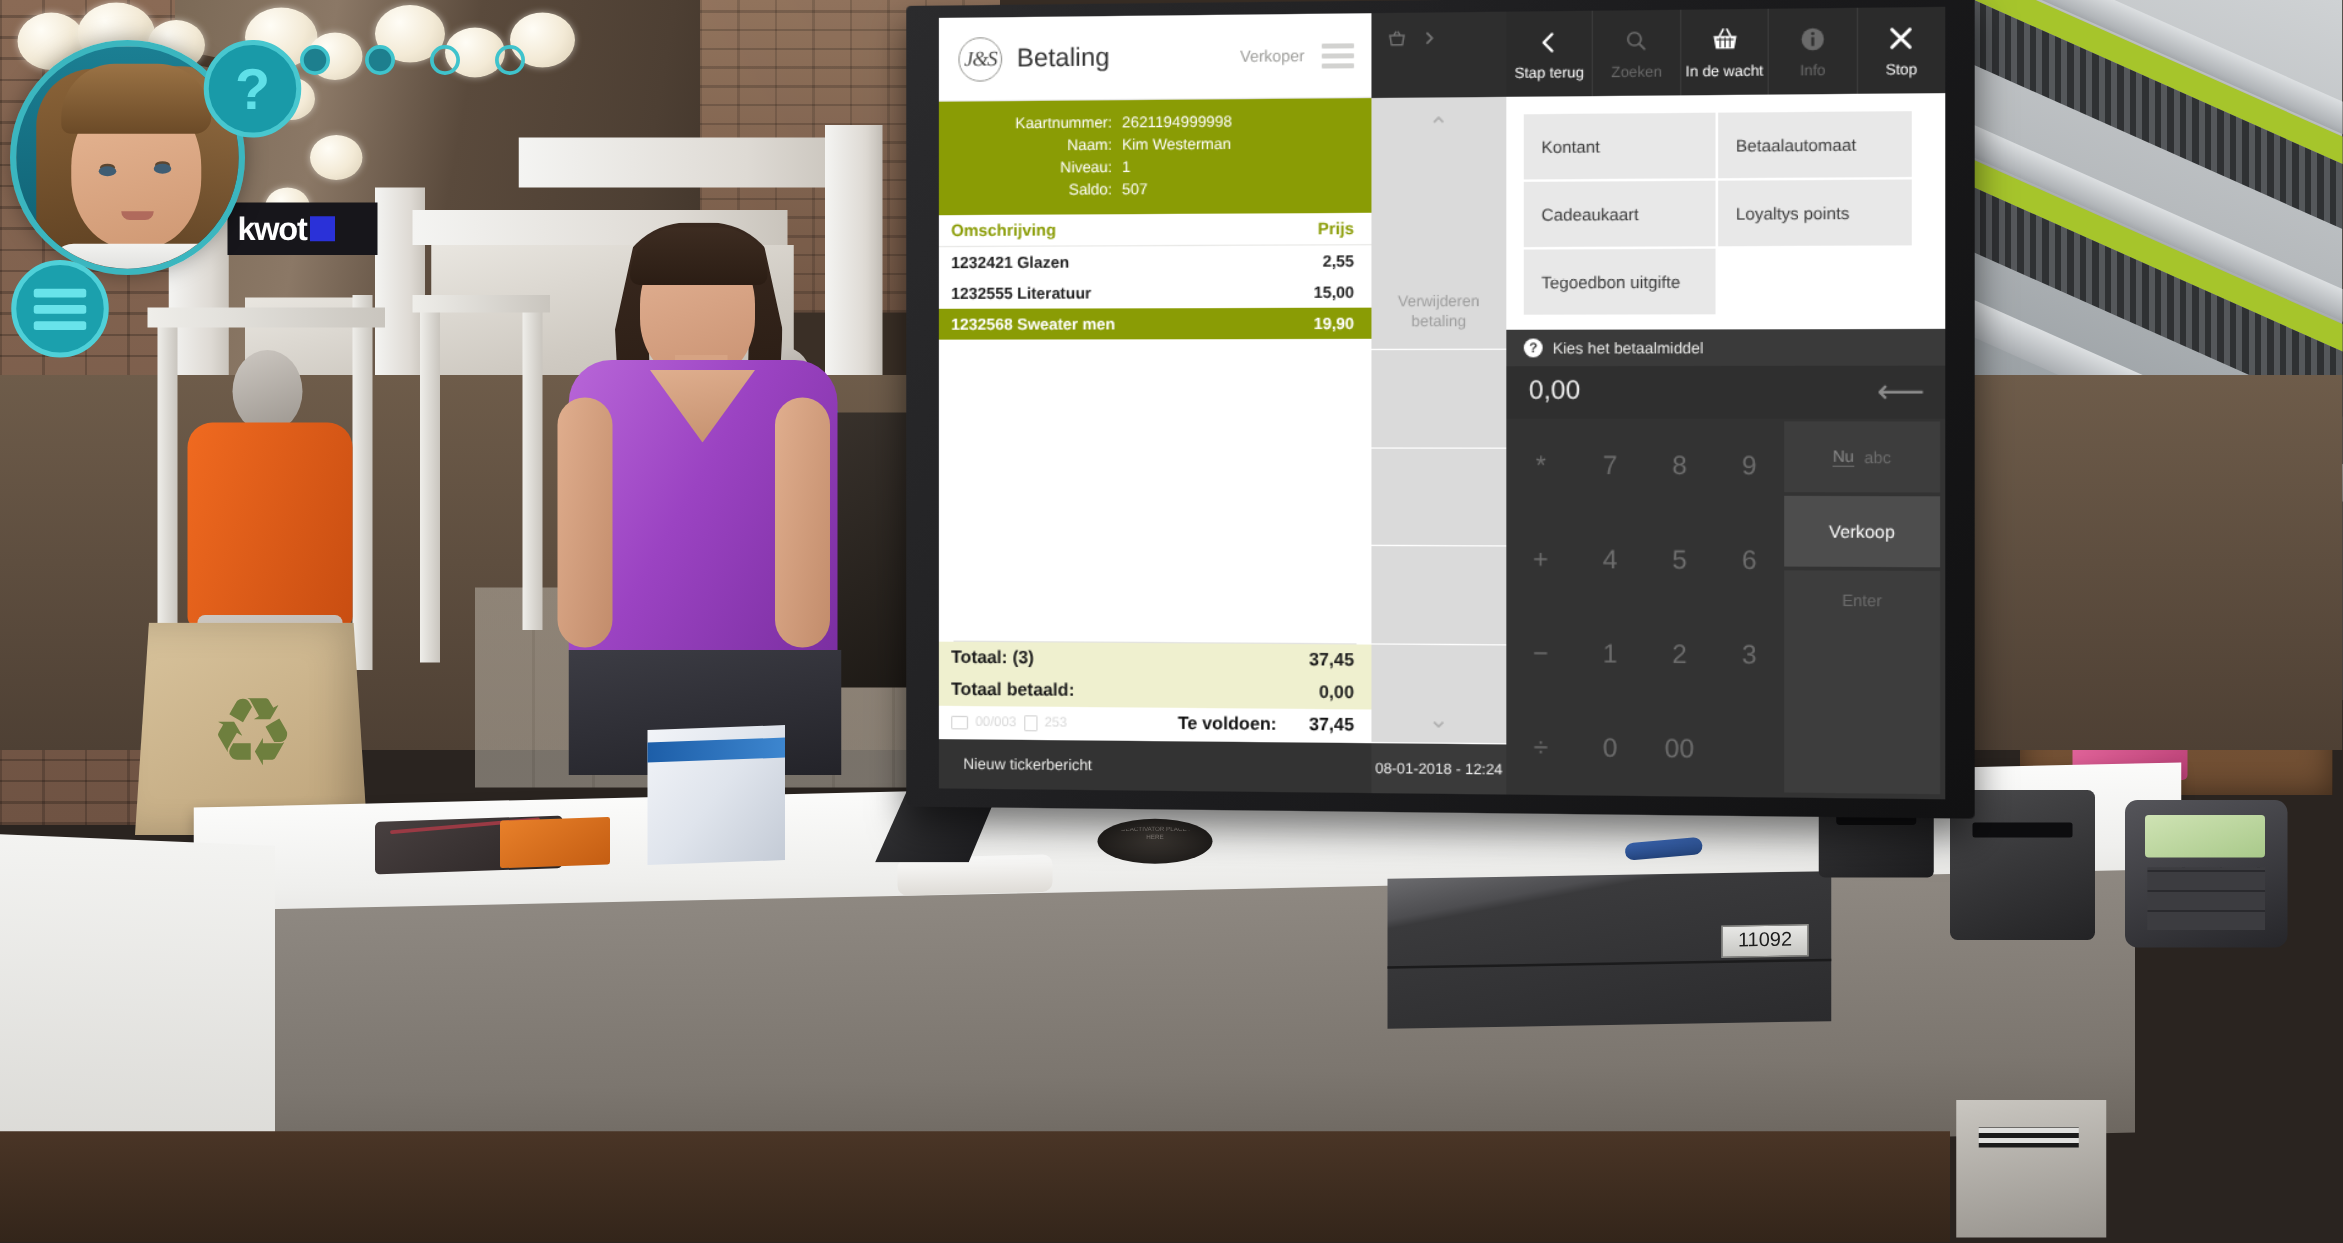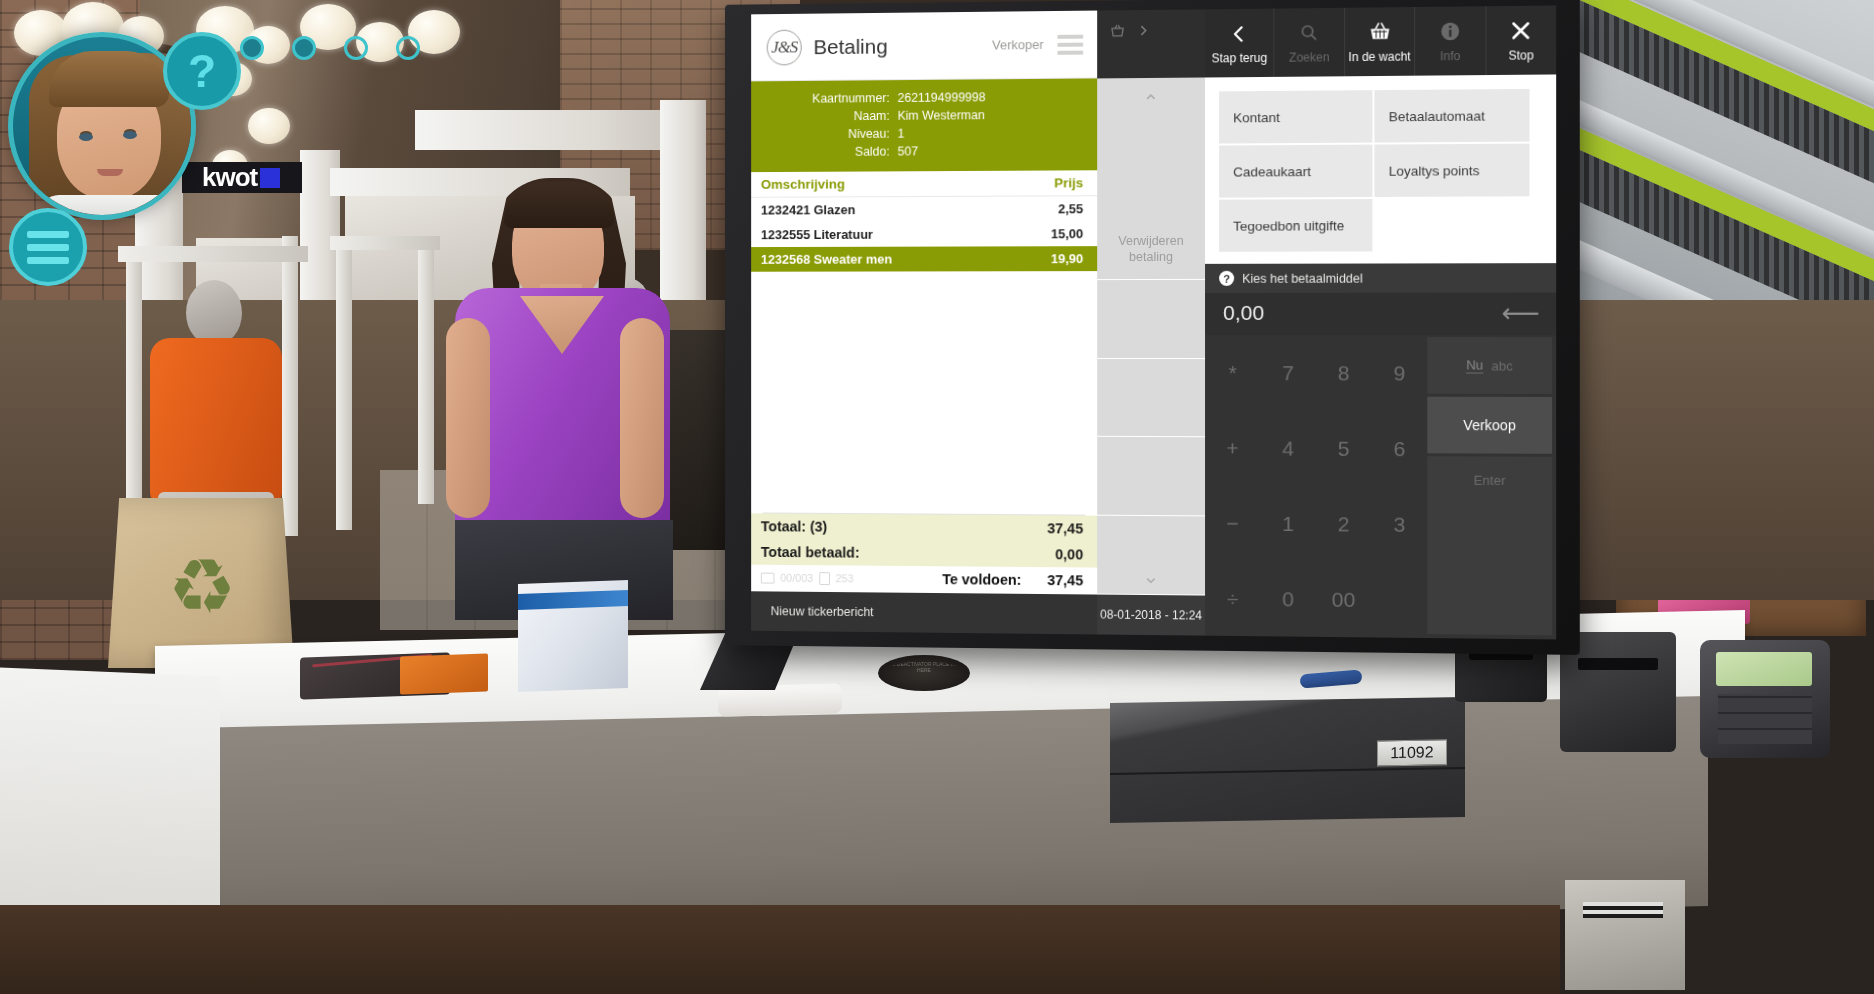--- a/index.html
+++ b/index.html
@@ -44,22 +44,22 @@
 
   
   .col-white {
     position:absolute; background:linear-gradient(90deg,#f4f4f2,#dedad4 70%,#c9c4bc);
   }
   .store-window {
     position:absolute;
     background:linear-gradient(165deg,#e9e6e0 0%, #cfcac2 45%, #b5b0a7 100%);
   }
   .kwot-sign {
-    position:absolute; left:182px; top:162px; width:120px; height:31px;
-    background:#17161b; display:flex; align-items:center; padding-left:20px;
+    position:absolute; left:182px; top:162px; width:120px; height:42px;
+    background:#17161b; display:flex; align-items:center; padding-left:8px;
     font-size:26px; font-weight:bold; color:#fff; letter-spacing:-1px;
   }
   .kwot-sign .sq { display:inline-block; width:20px; height:20px; background:#2a31d8; margin-left:3px; }
 
   
   .escalator {
     position:absolute; right:0; top:0; width:330px; height:560px;
     background:linear-gradient(200deg,#cfd2d4 0%, #b4b8bb 35%, #9aa0a4 60%, #7f858a 100%);
   }
   .esc-band {

